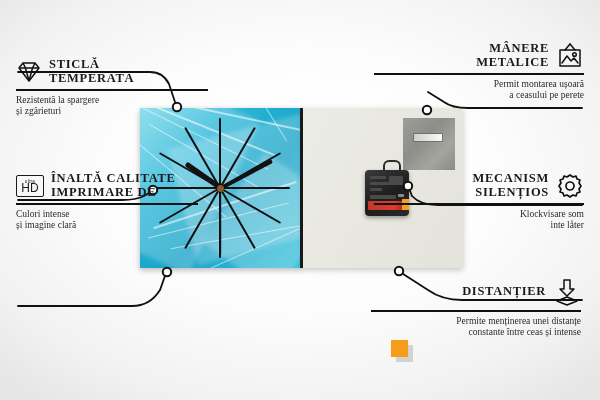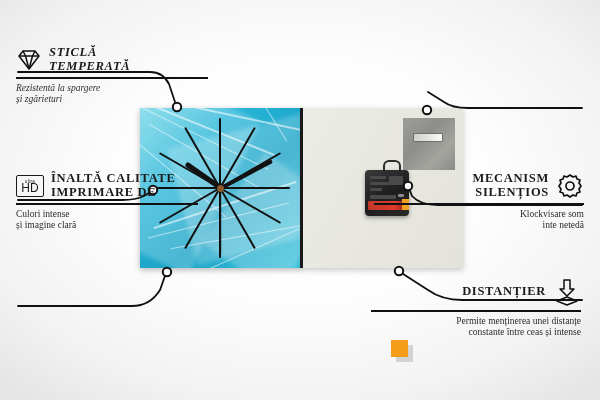--- a/index.html
+++ b/index.html
@@ -158,21 +158,21 @@
     <g fill="#ffffff" stroke="#111" stroke-width="2">
       <circle cx="177" cy="107" r="4.2"></circle>
       <circle cx="153" cy="190" r="4.2"></circle>
       <circle cx="167" cy="272" r="4.2"></circle>
       <circle cx="427" cy="110" r="4.2"></circle>
       <circle cx="408" cy="186" r="4.2"></circle>
       <circle cx="399" cy="271" r="4.2"></circle>
     </g>
   </svg>
 
-  <div class="callout" style="left:16px;top:46px;font-style:italic;">
+  <div class="callout" style="left:16px;top:58px;">
     <div class="co-head">
       <svg class="ico" width="26" height="24" viewBox="0 0 26 24">
         <g fill="none" stroke="#111" stroke-width="1.5" stroke-linejoin="round">
           <path d="M3,8 L13,21 L23,8 L19,3 L7,3 Z"></path>
           <path d="M3,8 L23,8"></path>
             <path d="M7,3 L9.5,8 L13,21"></path>
             <path d="M19,3 L16.5,8 L13,21"></path>
         </g>
       </svg>
       <div>
@@ -195,37 +195,57 @@
         <div class="co-title">ÎNALTĂ CALITATE</div>
         <div class="co-title">IMPRIMARE DE</div>
       </div>
     </div>
     <div class="co-rule" style="width:182px;"></div>
     <div class="co-sub">Culori intense</div>
     <div class="co-sub">și imagine clară</div>
   </div>
 
 
+  <div class="callout co-right" style="left:374px;top:42px;">
+    <div class="co-head">
+      <div>
+        <div class="co-title">MÂNERE</div>
+        <div class="co-title">METALICE</div>
+      </div>
+      <svg class="ico" width="28" height="26" viewBox="0 0 28 26">
+        <g fill="none" stroke="#111" stroke-width="1.5" stroke-linejoin="round" stroke-linecap="round">
+          <path d="M14,1 L9,7"></path>
+            <path d="M14,1 L19,7"></path>
+          <rect x="4" y="7" width="20" height="16"></rect>
+          <path d="M6,20 L11,13 L15,18 L18,15 L22,20"></path>
+          <circle cx="18.5" cy="11.5" r="1.8"></circle>
+        </g>
+      </svg>
+    </div>
+    <div class="co-rule" style="width:210px;margin-left:0;"></div>
+    <div class="co-sub">Permit montarea ușoară</div>
+    <div class="co-sub">a ceasului pe perete</div>
+  </div>
 
   <div class="callout co-right" style="left:374px;top:172px;">
     <div class="co-head">
       <div>
         <div class="co-title">MECANISM</div>
         <div class="co-title">SILENȚIOS</div>
       </div>
       <svg class="ico" width="28" height="26" viewBox="0 0 28 26">
         <g fill="none" stroke="#111" stroke-width="1.7" stroke-linejoin="round">
           <path d="M14,2 l3,2 3,-1 1,3 3,1 -1,3 2,3 -2,3 1,3 -3,1 -1,3 -3,-1 -3,2 -3,-2 -3,1 -1,-3 -3,-1 1,-3 -2,-3 2,-3 -1,-3 3,-1 1,-3 3,1 z"></path>
           <circle cx="14" cy="13" r="4"></circle>
         </g>
       </svg>
     </div>
     <div class="co-rule" style="width:210px;"></div>
     <div class="co-sub">Klockvisare som</div>
-    <div class="co-sub">inte netedă</div>
+    <div class="co-sub">inte låter</div>
   </div>
 
   <div class="callout co-right" style="left:371px;top:278px;">
     <div class="co-head">
       <div>
         <div class="co-title">DISTANȚIER</div>
       </div>
       <svg class="ico" width="28" height="28" viewBox="0 0 28 28">
         <g fill="none" stroke="#111" stroke-width="1.5" stroke-linejoin="round">
           <path d="M11,2 L11,11 L7,11 L14,18 L21,11 L17,11 L17,2 Z"></path>

